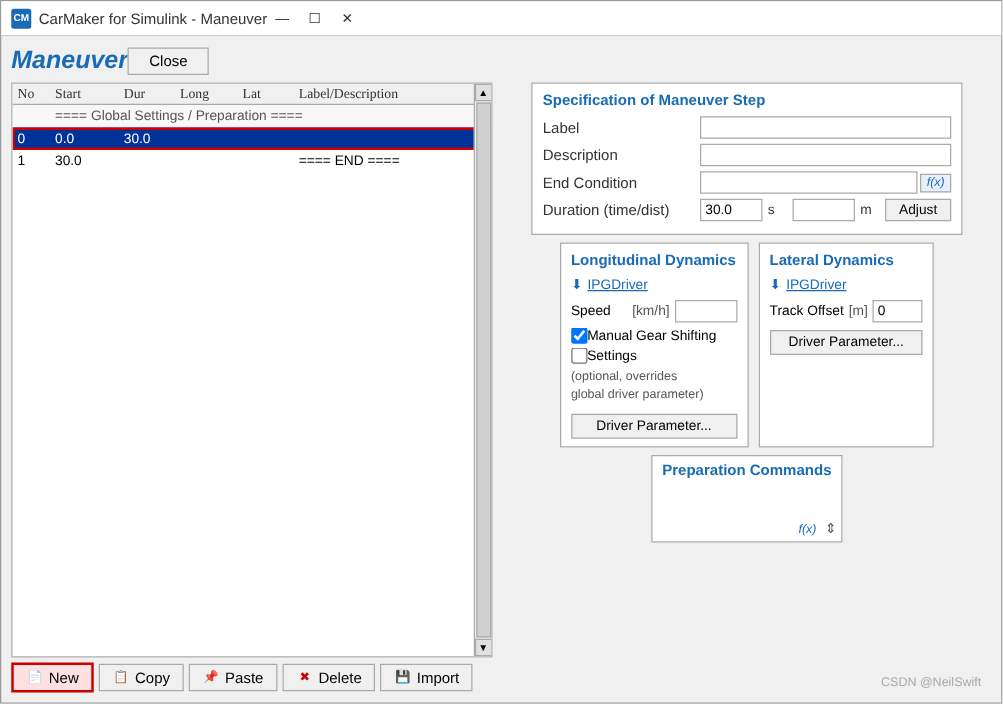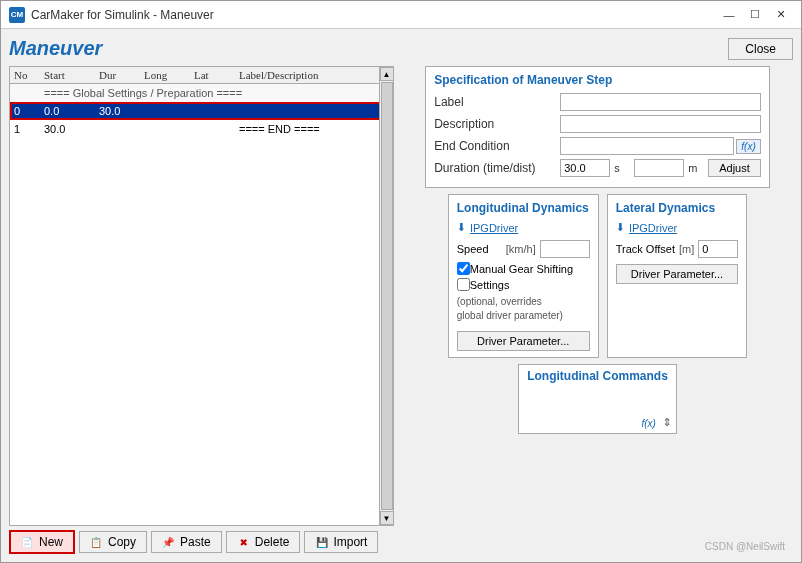--- a/index.html
+++ b/index.html
@@ -19,21 +19,20 @@
       display: flex;
       flex-direction: column;
     }
     .title-bar {
       background: #fff;
       display: flex;
       align-items: center;
       padding: 4px 8px;
       border-bottom: 1px solid #ccc;
       height: 28px;
-      justify-content: space-between;
     }
     .title-bar-left {
       display: flex;
       align-items: center;
       gap: 6px;
     }
     .app-icon {
       width: 16px;
       height: 16px;
       background: #1a6bb5;
@@ -67,21 +66,21 @@
     }
     .content-area {
       flex: 1;
       display: flex;
       flex-direction: column;
       padding: 8px;
       gap: 6px;
     }
     .header-row {
       display: flex;
-      justify-content: space-between;
+      justify-content: flex-start;
       align-items: center;
     }
     .page-title {
       font-size: 20px;
       font-weight: bold;
       color: #1a6bb5;
       font-style: italic;
     }
     .close-button {
       background: #f0f0f0;
@@ -584,21 +583,21 @@
             <div class="track-offset-row">
               <span class="track-label">Track Offset</span>
               <span class="track-unit">[m]</span>
               <input class="track-input" type="text" value="0" style="">
             </div>
             <button class="driver-param-btn" style="margin-top:auto;">Driver Parameter...</button>
           </div>
         </div>
 
         <div class="mini-box">
-          <div class="mini-title">Longitudinal Commands</div>
+          <div class="mini-title">Preparation Commands</div>
           <span class="mini-fx">f(x)</span>
           <span class="mini-scroll">⇕</span>
         </div>
       </div>
     </div>
   </div>
 
   <div class="watermark" style="position: absolute; text-align: right; padding: 2px 8px; font-size: 10px; color: rgb(170, 170, 170); bottom: 8px; right: 8px;">CSDN @NeilSwift</div>
 </div>
 

